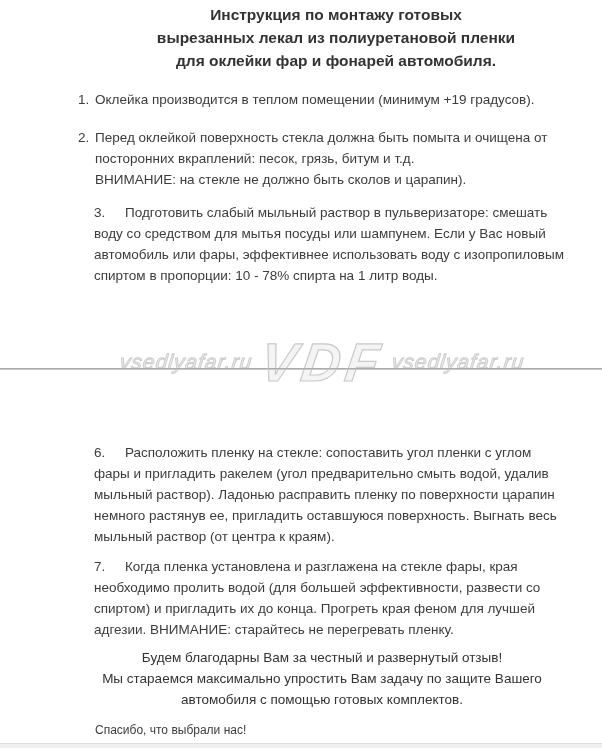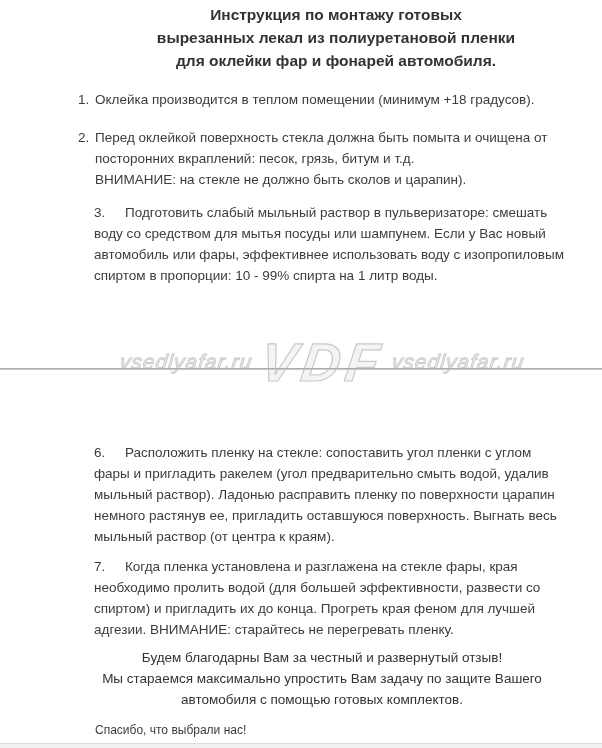--- a/index.html
+++ b/index.html
@@ -101,30 +101,30 @@
     <span class="wm-logo">VDF</span>
     <span class="wm-script">vsedlyafar.ru</span>
   </div>
 
   <div class="divider-line"></div>
 
   <div class="abs doc-title pre">Инструкция по монтажу готовых
 вырезанных лекал из полиуретановой пленки
 для оклейки фар и фонарей автомобиля.</div>
 
-  <div class="abs list-item" style="top:89px"><span class="num">1.</span><span class="pre">Оклейка производится в теплом помещении (минимум +18 градусов).</span></div>
+  <div class="abs list-item" style="top:89px"><span class="num">1.</span><span class="pre">Оклейка производится в теплом помещении (минимум +19 градусов).</span></div>
 
   <div class="abs list-item" style="top:127px"><span class="num">2.</span><span class="pre">Перед оклейкой поверхность стекла должна быть помыта и очищена от
 посторонних вкраплений: песок, грязь, битум и т.д.
 ВНИМАНИЕ: на стекле не должно быть сколов и царапин).</span></div>
 
   <div class="abs para" style="top:202px"><span class="p-num">3.</span><span class="pre">Подготовить слабый мыльный раствор в пульверизаторе: смешать
 воду со средством для мытья посуды или шампунем. Если у Вас новый
 автомобиль или фары, эффективнее использовать воду с изопропиловым
-спиртом в пропорции: 10 - 99% спирта на 1 литр воды.</span></div>
+спиртом в пропорции: 10 - 78% спирта на 1 литр воды.</span></div>
 
 
 
   <div class="abs para" style="top:442px"><span class="p-num">6.</span><span class="pre">Расположить пленку на стекле: сопоставить угол пленки с углом
 фары и пригладить ракелем (угол предварительно смыть водой, удалив
 мыльный раствор). Ладонью расправить пленку по поверхности царапин
 немного растянув ее, пригладить оставшуюся поверхность. Выгнать весь
 мыльный раствор (от центра к краям).</span></div>
 
   <div class="abs para" style="top:556px"><span class="p-num">7.</span><span class="pre">Когда пленка установлена и разглажена на стекле фары, края

